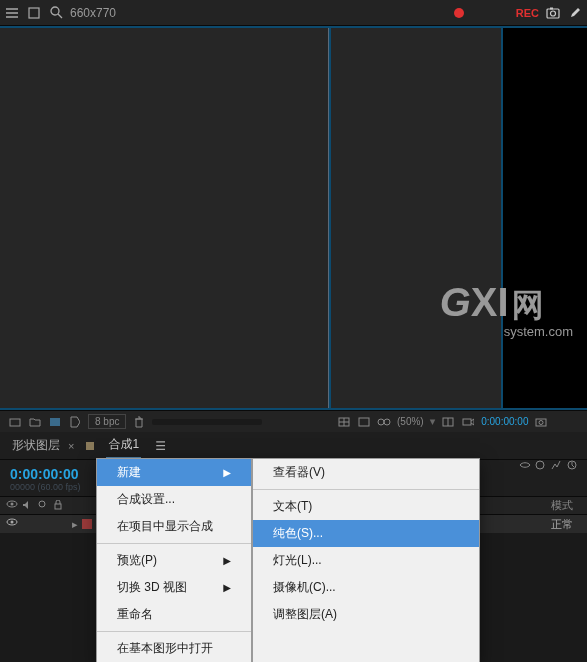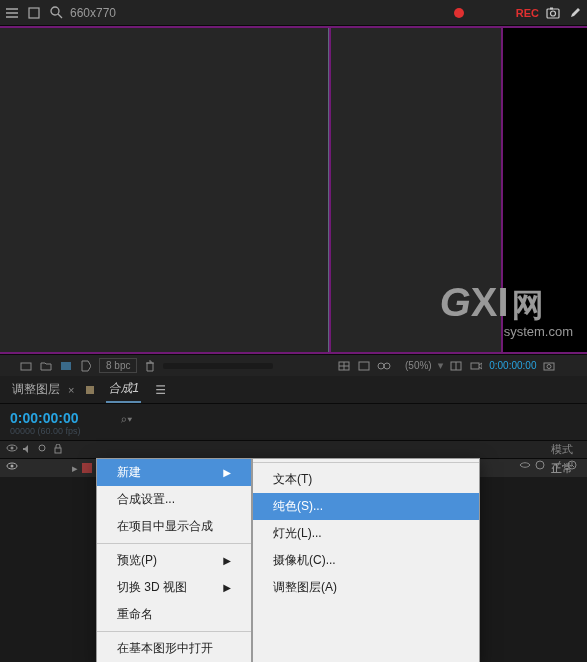--- a/index.html
+++ b/index.html
@@ -7,46 +7,46 @@
 
 
 .topbar { height: 26px; background: #232323; border-bottom: 1px solid #0a0a0a; display: flex; align-items: center; padding: 0 4px; gap: 6px; }
 .topbar .icon { width: 16px; height: 16px; display: flex; align-items: center; justify-content: center; color: #aaa; }
 .topbar .dim { color: #9a9a9a; font-size: 12px; }
 .topbar .spacer { flex: 1; }
 .rec-dot { width: 10px; height: 10px; background: #e03030; border-radius: 50%; }
 .rec-text { color: #e03030; font-weight: bold; font-size: 11px; margin-left: 2px; padding-left: 44px; }
 
 
-.viewarea { height: 328px; display: flex; gap: 2px; background: #701a75; padding: 2px 0; }
+.viewarea { height: 384px; display: flex; gap: 2px; background: #0c4a6e; padding: 2px 0; }
 .panel-left { flex: 1; background: #262626; position: relative; }
 .panel-right { width: 256px; display: flex; gap: 2px; }
 .panel-right-inner { flex: 1; background: #262626; }
 .panel-right-black { width: 84px; background: #000; }
 .vdivider { width: 1px; background: #5a6a7a; }
 .watermark { position: absolute; right: 14px; top: 280px; color: #999; pointer-events: none; }
 .watermark .big { font-size: 40px; font-weight: bold; font-style: italic; display: inline; }
 .watermark .cn { font-size: 32px; font-weight: bold; display: inline; }
 .watermark .sub { font-size: 13px; margin-left: 64px; margin-top: -4px; }
 
 
 .footers { height: 22px; display: flex; background: #232323; border-top: 1px solid #0a0a0a; }
-.footer-left { flex: 1; display: flex; align-items: center; gap: 6px; padding: 0 19px; }
+.footer-left { flex: 1; display: flex; align-items: center; gap: 6px; padding: 0 8px; }
 .footer-right { width: 256px; display: flex; align-items: center; gap: 6px; padding: 0 6px; }
 .footer-icon { width: 14px; height: 14px; color: #888; display: flex; align-items: center; justify-content: center; }
 .bpc-box { border: 1px solid #444; padding: 1px 6px; color: #888; font-size: 10px; }
 .sliderbar { width: 110px; height: 6px; background: #1a1a1a; border-radius: 2px; }
-.zoom { color: #888; font-size: 10px; margin-left: 8px; }
+.zoom { color: #888; font-size: 10px; }
 .tc { color: #27a3e0; font-size: 10px; }
 
 
 .tabbar { height: 28px; background: #1e1e1e; display: flex; align-items: center; padding: 0 10px; gap: 12px; border-bottom: 1px solid #0a0a0a; }
 .tab { color: #aaa; font-size: 12px; padding: 4px 2px; }
 .tab.active { color: #ccc; }
-.tab-underline { border-bottom: 2px solid #5a8ab0; font-style: italic; }
+.tab-underline { border-bottom: 2px solid #5a8ab0; }
 .tab-close { color: #888; margin-left: -6px; }
 
 
 .tl-header { background: #1e1e1e; padding: 6px 10px 4px; display: flex; align-items: flex-start; gap: 40px; border-bottom: 1px solid #0a0a0a; }
 .tl-time { color: #27a3e0; font-size: 14px; font-weight: bold; }
 .tl-sub { color: #3f4a55; font-size: 9px; }
 .tl-search { flex: 1; padding-top: 2px; }
 .tl-search-input { background: transparent; border: none; color: #888; font-size: 12px; outline: none; width: 100px; }
 
 
@@ -193,21 +193,21 @@
     <span class="footer-icon">
         <svg width="12" height="10">
           <rect x="1" y="2" width="10" height="7" fill="none" stroke="#888"></rect>
           <circle cx="6" cy="5.5" r="2" fill="none" stroke="#888"></circle>
         </svg>
       </span>
   </div>
 </div>
 
 <div class="tabbar">
-  <span class="tab">调整图层</span>
+  <span class="tab">形状图层</span>
   <span class="tab-close">×</span>
   <span style="width:8px;height:8px;background:#8a7a5a;display:inline-block"></span>
   <span class="tab active tab-underline">合成1</span>
   <span class="tab">☰</span>
 </div>
 
 <div class="tl-header">
   <div>
     <div class="tl-time">0:00:00:00</div>
     <div class="tl-sub">00000 (60.00 fps)</div>
@@ -297,20 +297,21 @@
     <div class="menu-item">
         <span>切换 3D 视图</span>
         <span class="menu-arrow">▶</span>
       </div>
     <div class="menu-item">重命名</div>
     <div class="menu-sep"></div>
     <div class="menu-item">在基本图形中打开</div>
 
   </div>
   <div class="menu menu-right">
+    <div class="menu-item">查看器(V)</div>
     <div class="menu-sep"></div>
     <div class="menu-item">文本(T)</div>
     <div class="menu-item highlight">纯色(S)...</div>
     <div class="menu-item">灯光(L)...</div>
     <div class="menu-item">摄像机(C)...</div>
     <div class="menu-item">调整图层(A)</div>
 
   </div>
 </div>
 

